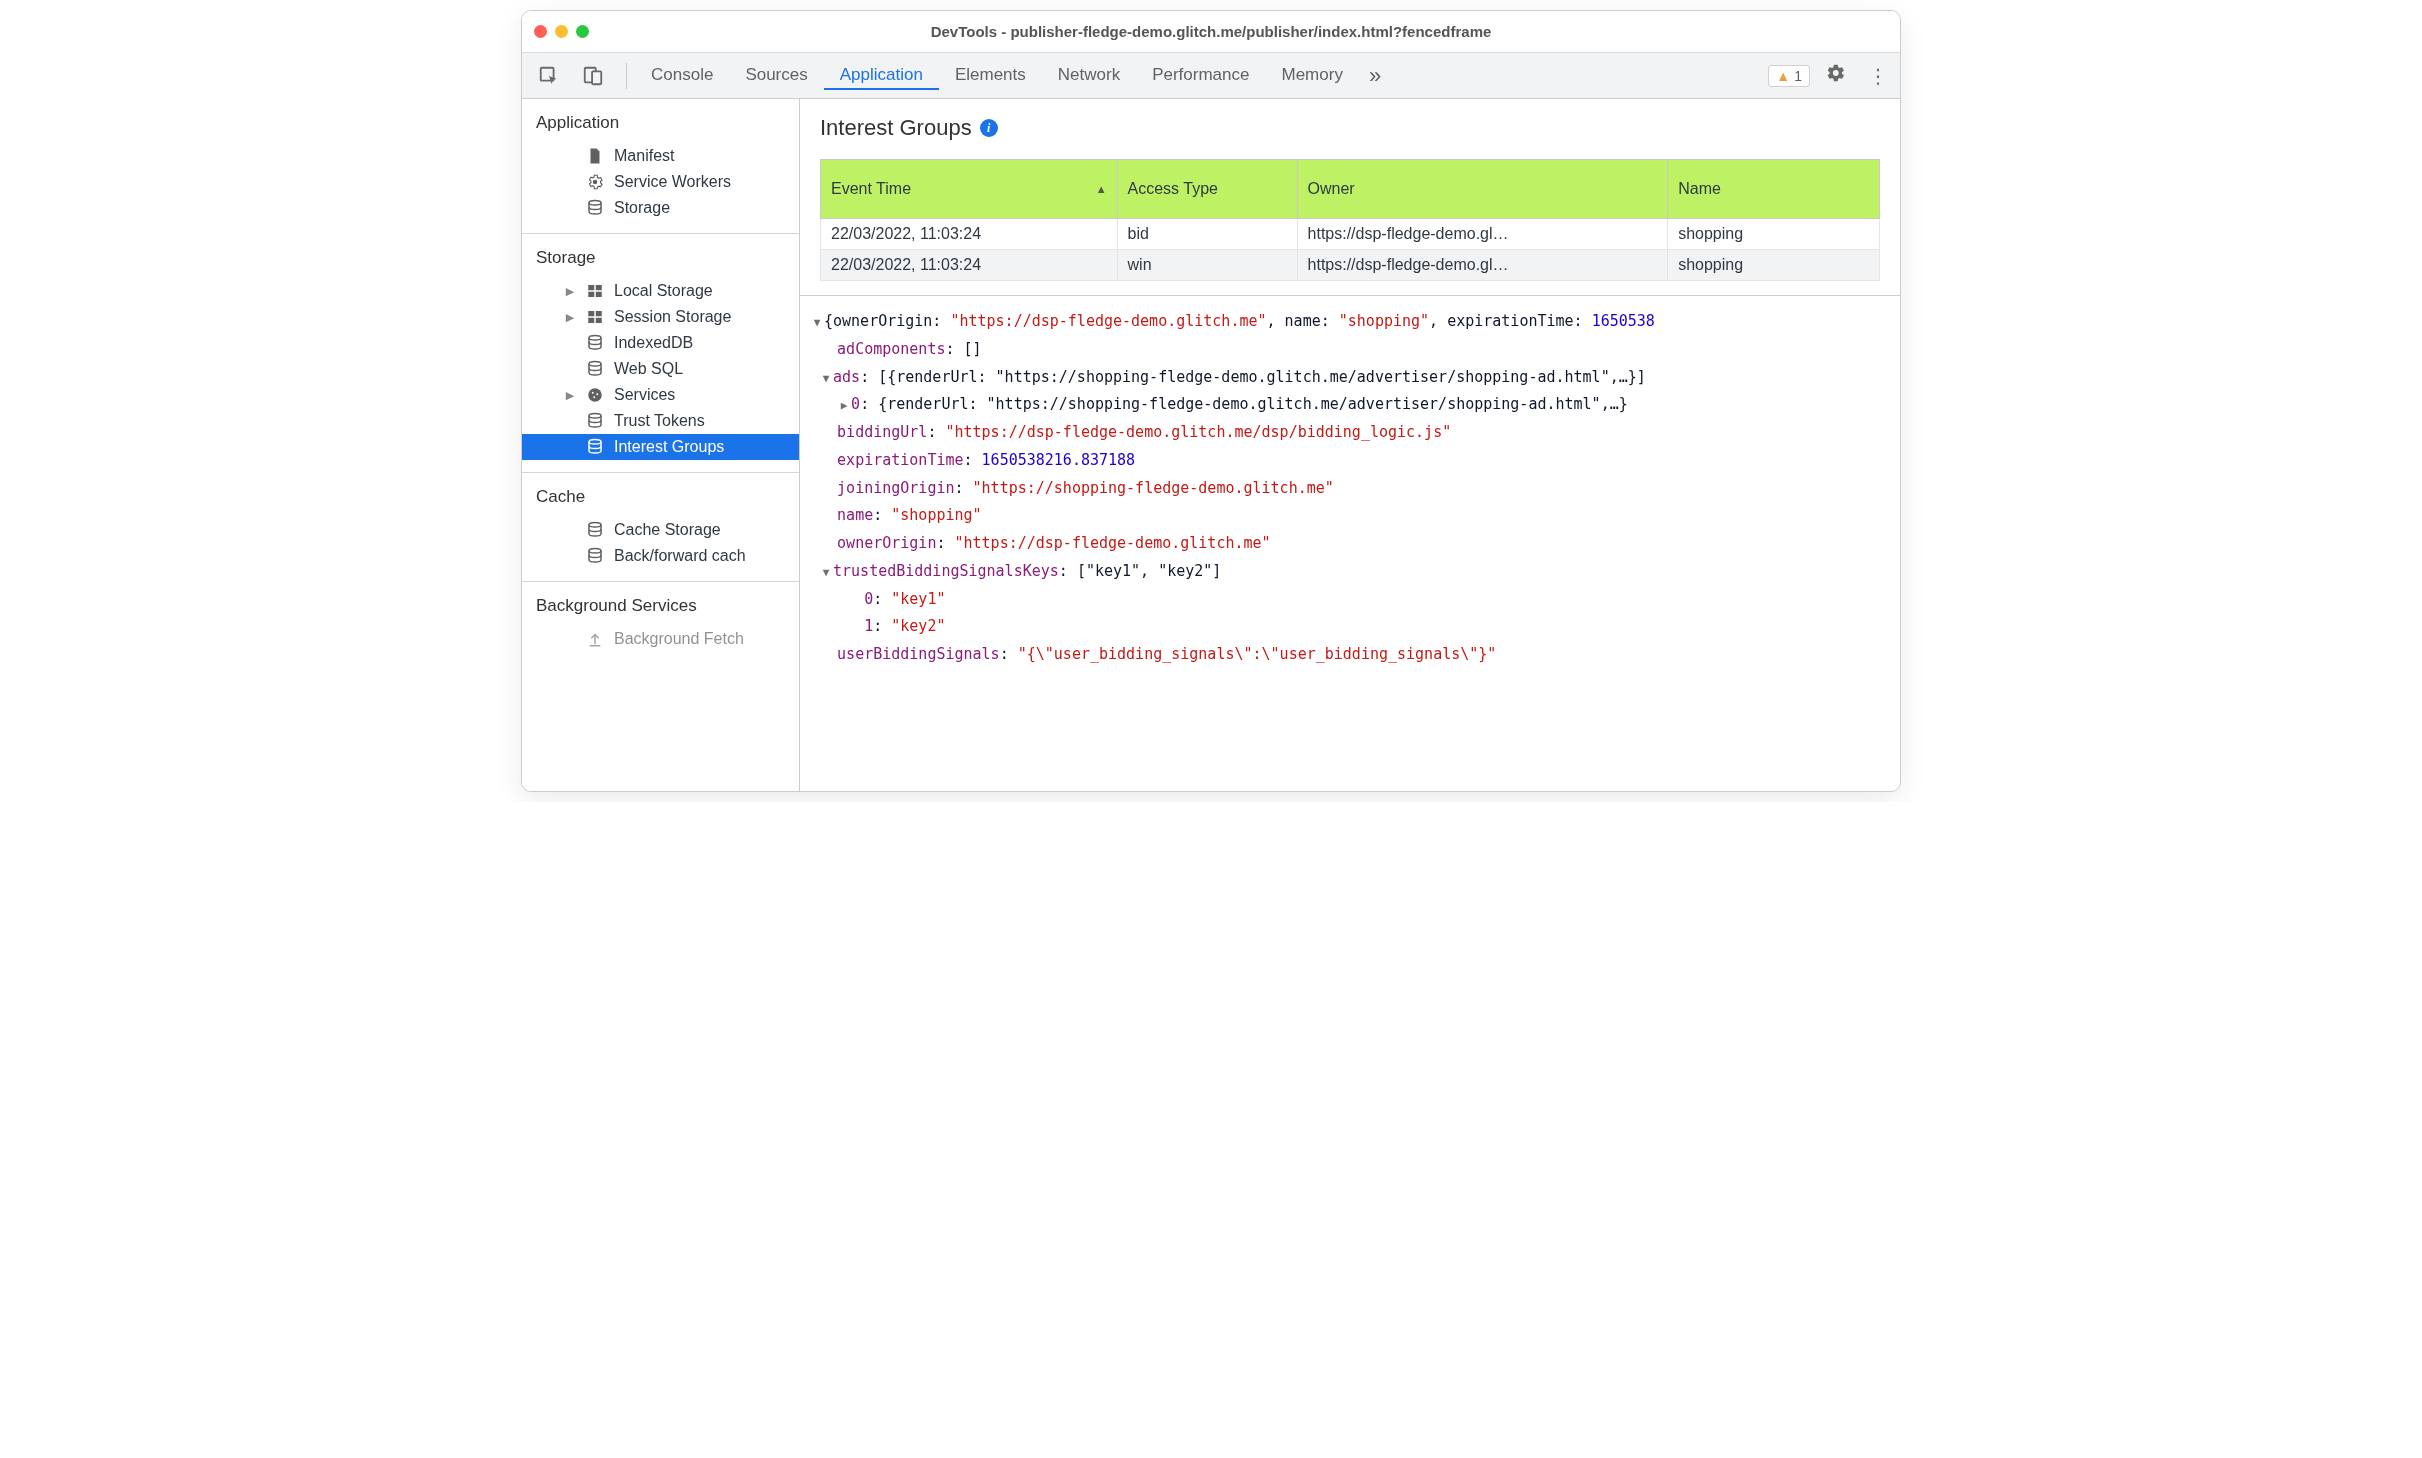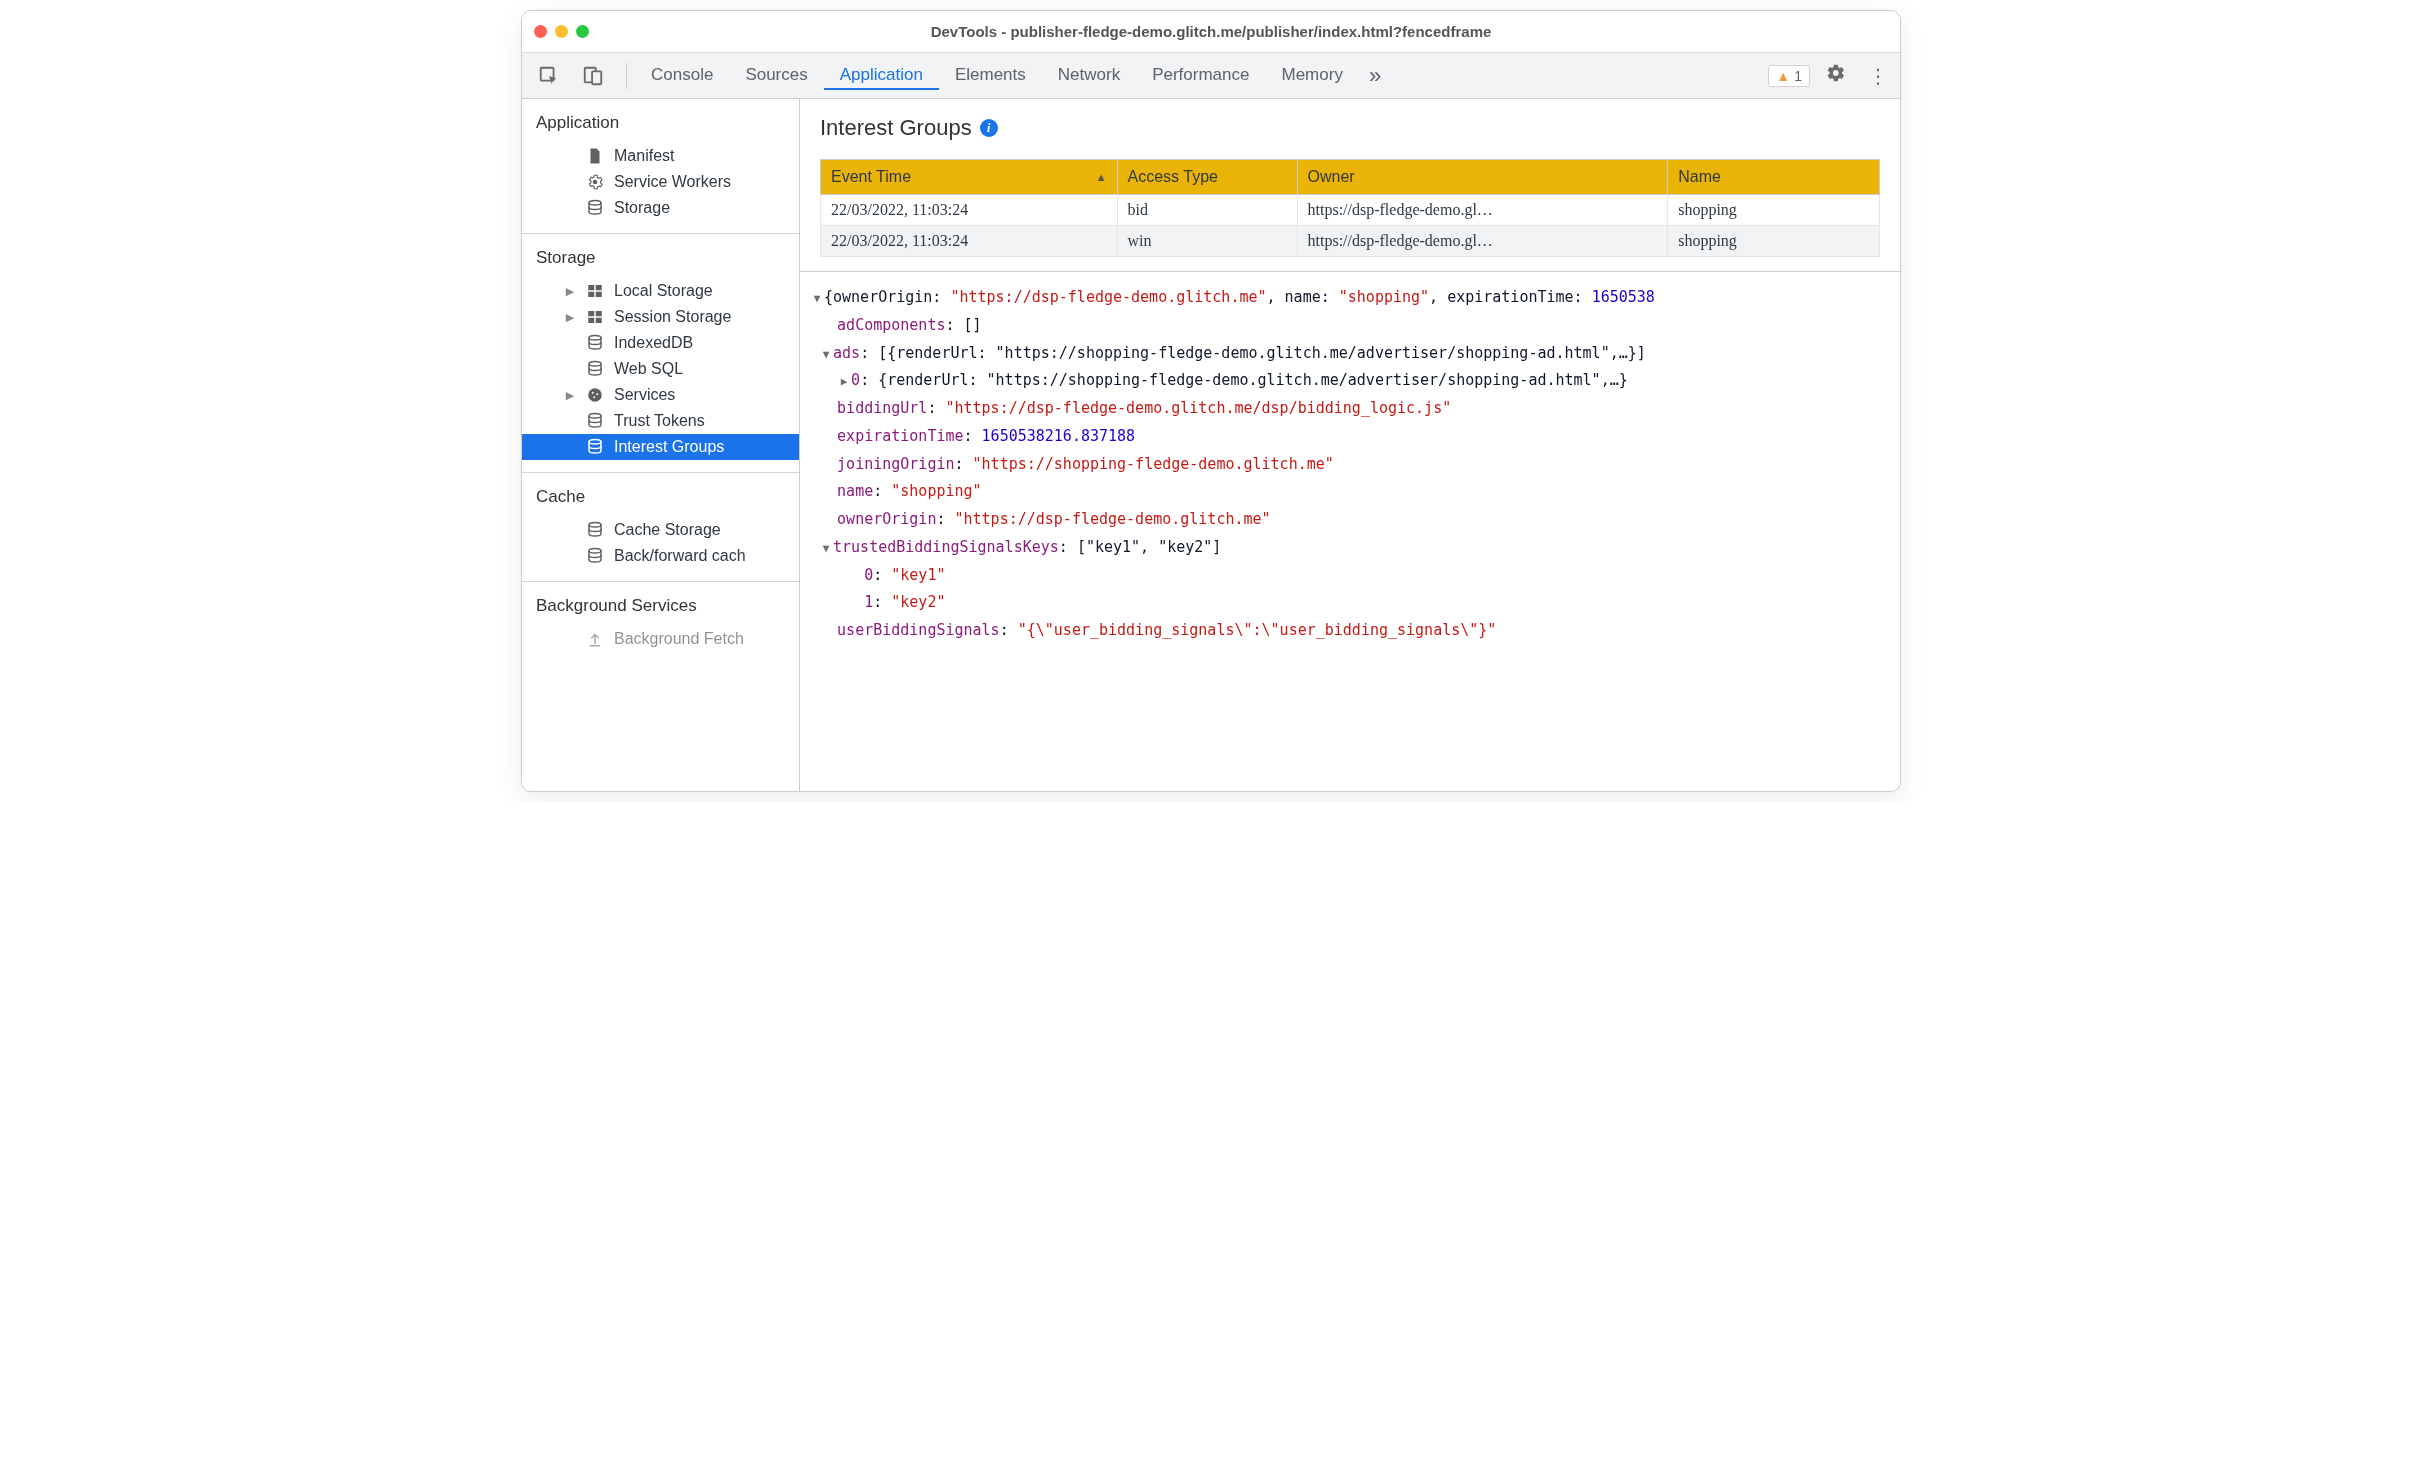--- a/index.html
+++ b/index.html
@@ -36,22 +36,22 @@
   .sb-item .tree-toggle { width:12px; color:#888; font-size:11px; display:inline-flex; justify-content:center;}
   .sb-item .ico { width:18px; height:18px; display:flex; align-items:center; justify-content:center; color:#606060; }
   .sb-indent { width:12px; }
   
   .main { flex:1; overflow:hidden; display:flex; flex-direction:column; }
   .panel-header { display:flex; align-items:center; gap:8px; padding: 16px 20px 18px; }
   .panel-title { font-size:22px; color:#333; }
   .info-badge { width:18px; height:18px; border-radius:50%; background:#1a73e8; color:#fff; font-size:12px; font-weight:700; display:flex; align-items:center; justify-content:center; cursor:pointer; font-family: Georgia, serif; font-style: italic;}
   .table-wrap { padding: 0 20px; }
   table.ig { width:100%; border-collapse:collapse; border:1px solid #cacaca; table-layout:fixed; font-size:16px; }
-  table.ig th { background:#eab308; text-align:left; font-weight:400; padding:8px 10px; border:1px solid #cacaca; position:relative; }
-  table.ig td { padding:6px 10px; border:1px solid #e5e5e5; white-space:nowrap; overflow:hidden; text-overflow:ellipsis;font-family:Liberation Serif, serif; }
+  table.ig th { background:#bef264; text-align:left; font-weight:400; padding:20px 10px; border:1px solid #cacaca; position:relative; }
+  table.ig td { padding:6px 10px; border:1px solid #e5e5e5; white-space:nowrap; overflow:hidden; text-overflow:ellipsis; }
   table.ig tr:nth-child(even) td { background:#f1f3f4; }
   .sort-arrow { position:absolute; right:10px; top:50%; transform:translateY(-50%); font-size:11px; color:#555; }
   
   .details { padding: 12px 10px 0 0; font-family: Menlo, Consolas, monospace; font-size:15px; line-height:1.85; color:#333; border-top:1px solid #cdcdcd; margin-top:14px; overflow:hidden; }
   .row { white-space:pre; padding-left: 10px; }
   .key { color:#8a1b7c; }
   .str { color:#c41a16; }
   .num { color:#1c00cf; }
   .punct { color:#0f172a; }
   .tri { display:inline-block; width:14px; color:#6f6f6f; font-size:11px; cursor:pointer; text-align:center; }

